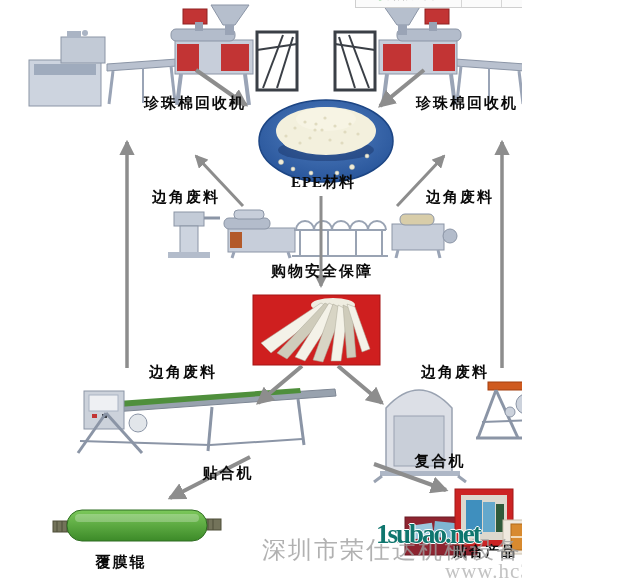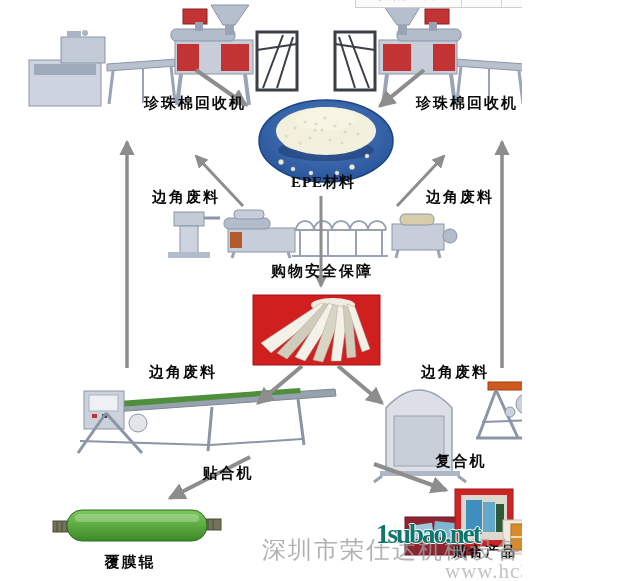--- a/index.html
+++ b/index.html
@@ -258,21 +258,21 @@
 
   <div class="lbl" style="left:195px;top:103px">珍珠棉回收机</div>
   <div class="lbl" style="left:467px;top:103px">珍珠棉回收机</div>
   <div class="lbl lbl-en" style="left:323px;top:182px">EPE材料</div>
   <div class="lbl" style="left:186px;top:197px">边角废料</div>
   <div class="lbl" style="left:460px;top:197px">边角废料</div>
   <div class="lbl" style="left:322px;top:271px">购物安全保障</div>
   <div class="lbl" style="left:183px;top:372px">边角废料</div>
   <div class="lbl" style="left:455px;top:372px">边角废料</div>
   <div class="lbl" style="left:228px;top:473px">贴合机</div>
-  <div class="lbl" style="left:461px;top:461px">复合机</div>
-  <div class="lbl" style="left:130px;top:562px">覆膜辊</div>
+  <div class="lbl" style="left:440px;top:461px">复合机</div>
+  <div class="lbl" style="left:121px;top:562px">覆膜辊</div>
   <div class="lbl" style="left:485px;top:552px;font-size:14px">贴合产品</div>
 
   <div class="wm-company">深圳市荣仕达机械设备有限公司</div>
   <div class="wm-green">1subao.net</div>
   <div class="wm-gray">www.hc360.com</div>
 
 </div>
 
 </body></html>

